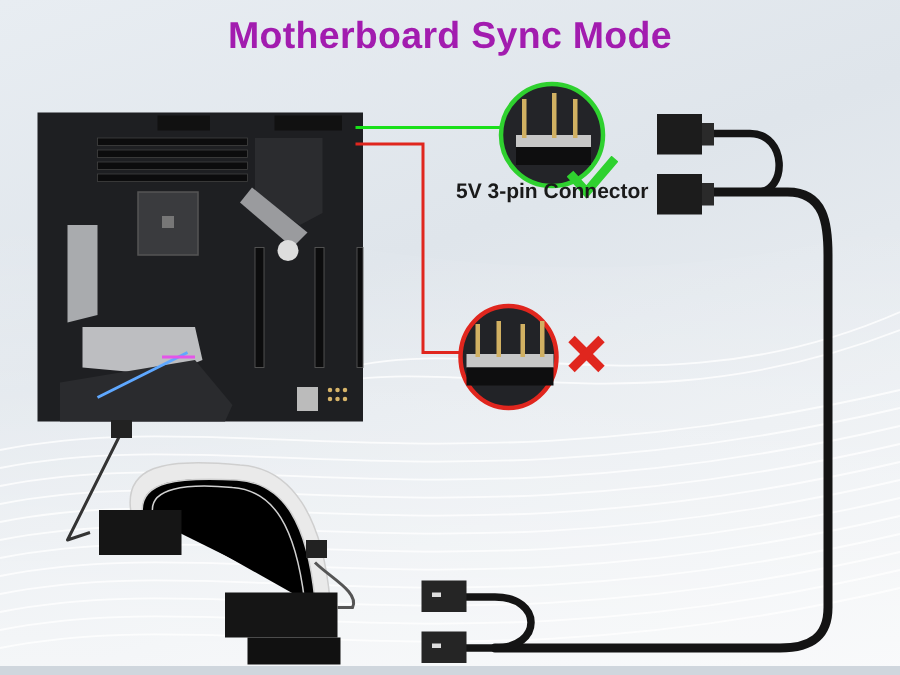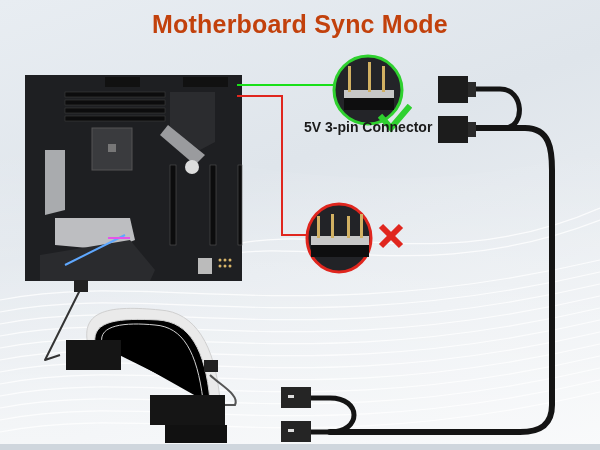--- a/index.html
+++ b/index.html
@@ -1,21 +1,21 @@
 <!DOCTYPE html>
 <html><head>
 <meta charset="utf-8">
 <style>
   html, body { margin:0; padding:0; }
   body { width:600px; height:450px; overflow:hidden; position:relative;
     font-family: "Liberation Sans", sans-serif;
     background: linear-gradient(160deg, #e8edf2 0%, #dfe5eb 40%, #e9edf1 70%, #f2f4f6 100%); }
   .waves { position:absolute; left:0; top:0; width:600px; height:450px; }
   .title { position:absolute; left:0; width:600px; top:10px; text-align:center;
-    font-size:25px; font-weight:bold; color:#c2410c; letter-spacing:0.2px; }
+    font-size:25px; font-weight:bold; color:#a21caf; letter-spacing:0.2px; }
   .label-5v { position:absolute; left:304px; top:119px; font-size:14px; font-weight:bold; color:#1a1a1a; }
   svg { position:absolute; }
 </style>
 </head>
 <body>
 
 <svg class="waves" width="600" height="450" viewBox="0 0 600 450">
   <defs>
     <linearGradient id="wg" x1="0" y1="0" x2="0" y2="1">
       <stop offset="0" stop-color="#ffffff" stop-opacity="0"></stop>

